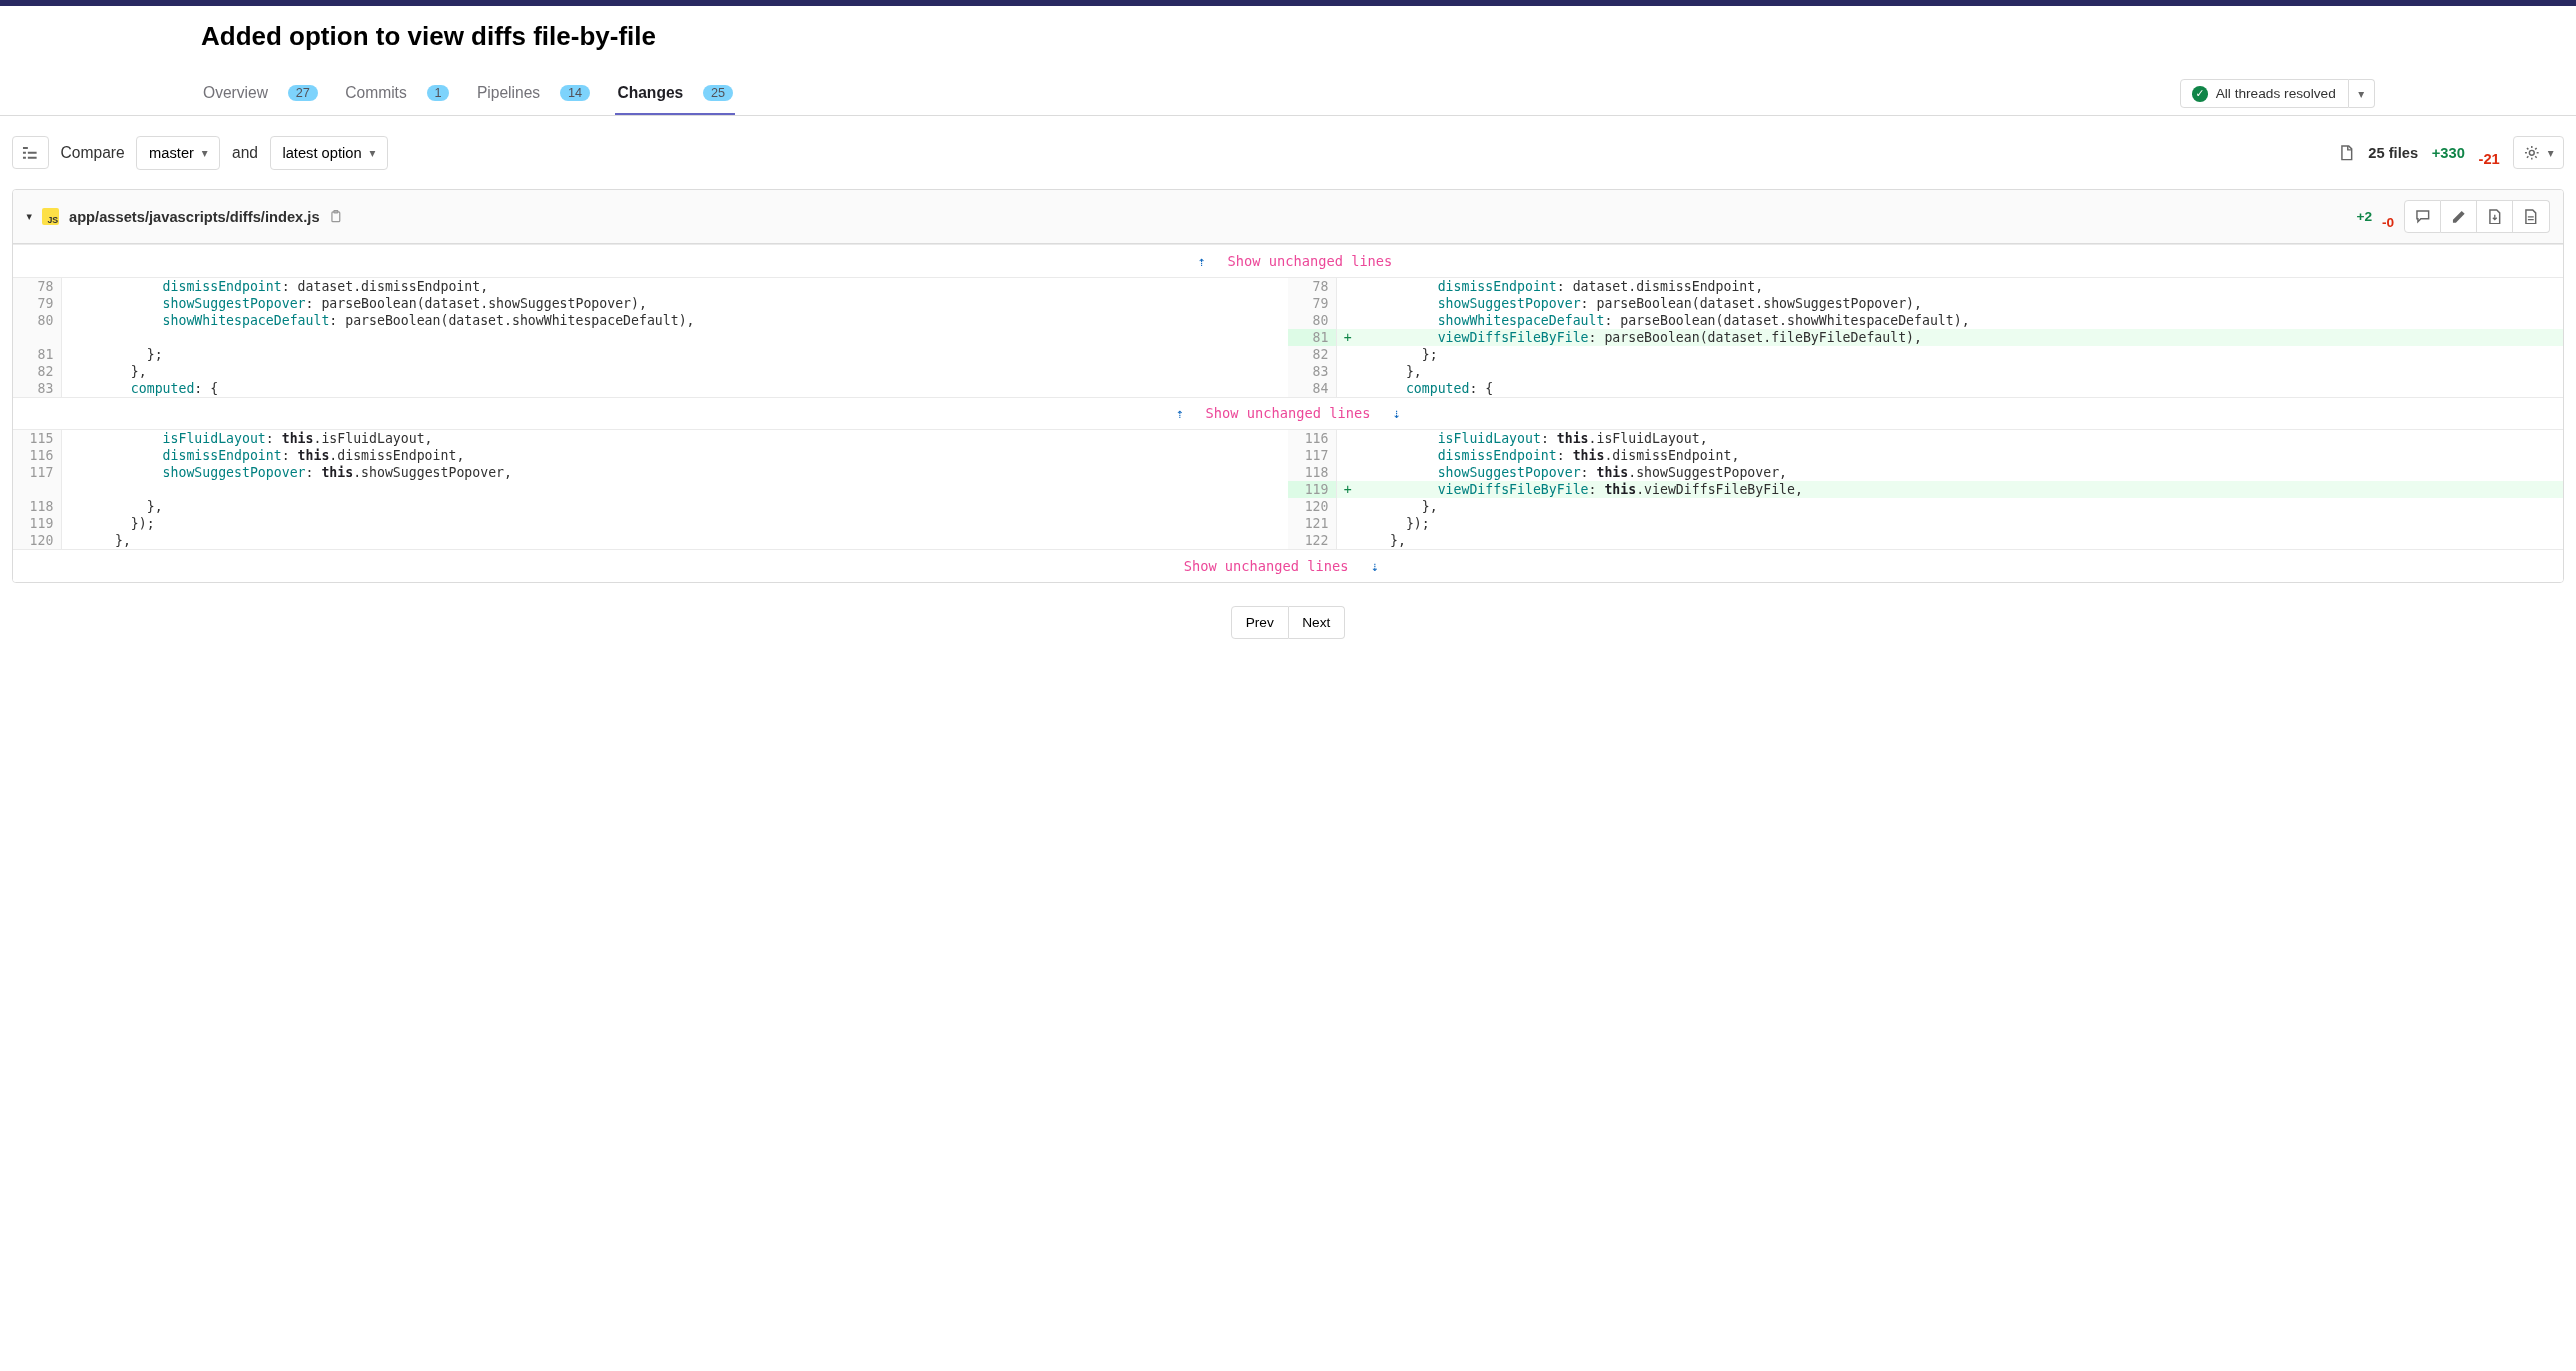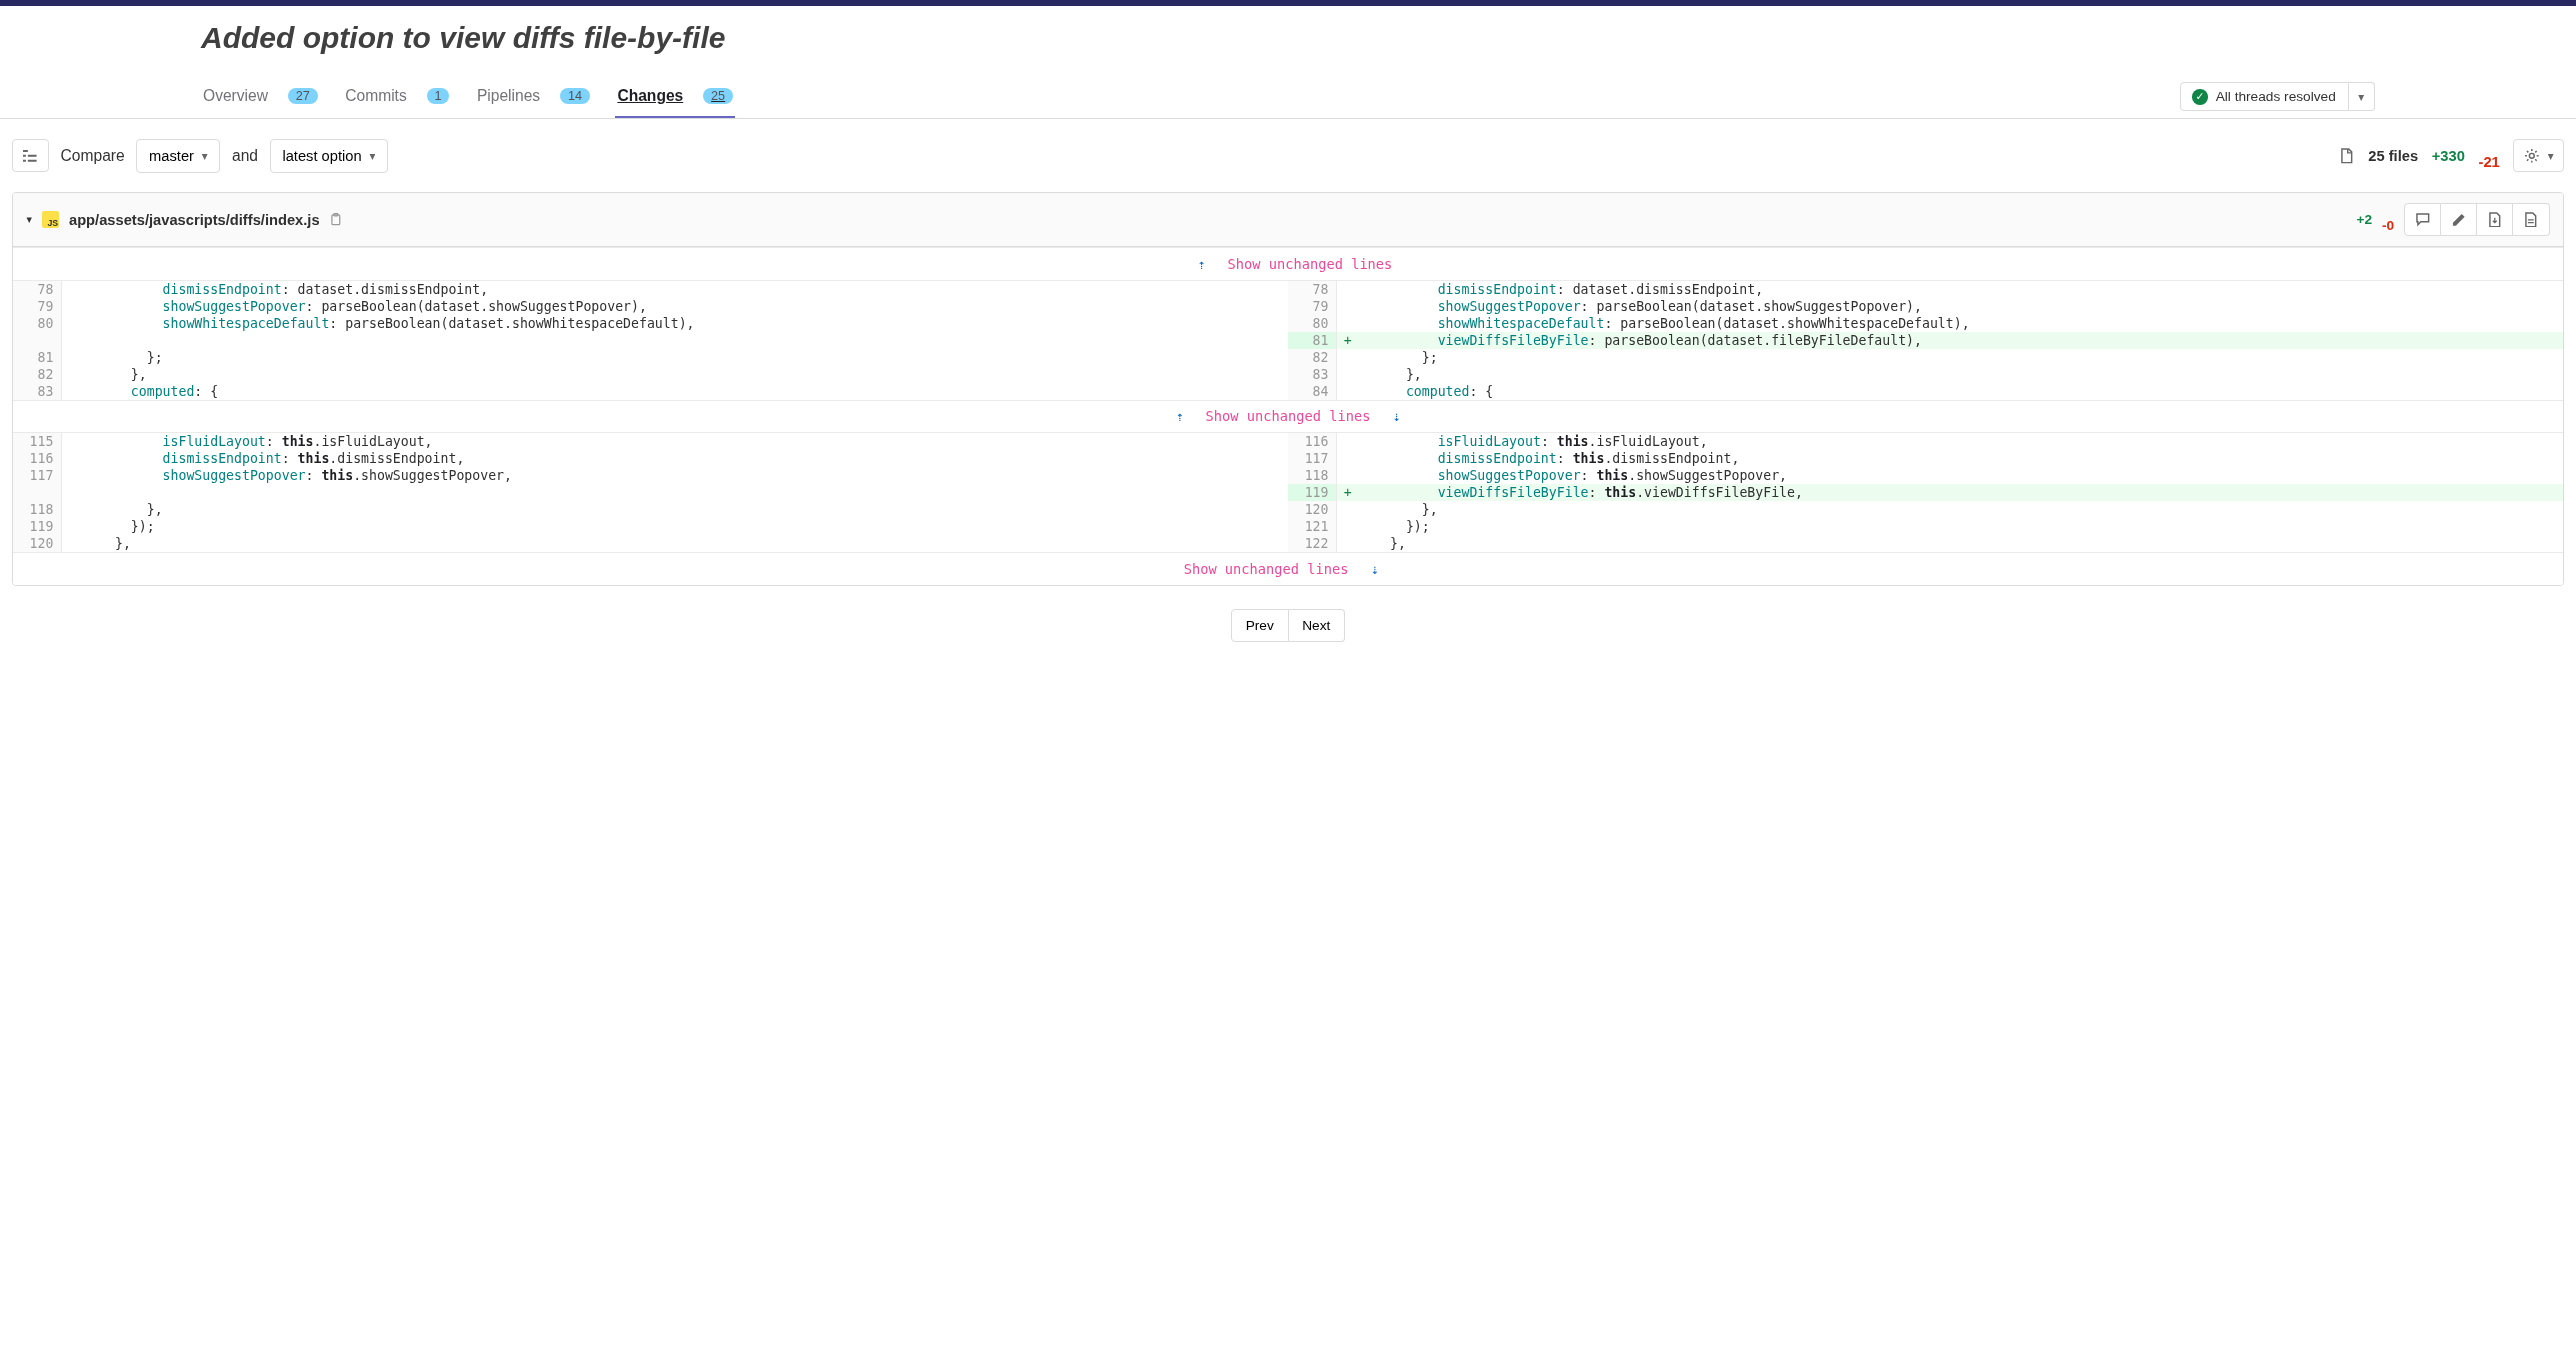--- a/index.html
+++ b/index.html
@@ -1,23 +1,23 @@
 <!DOCTYPE html>
 <html><head>
 <meta charset="utf-8">
 <style>
   * { box-sizing: border-box; margin: 0; padding: 0; }
   body { font-family: -apple-system, BlinkMacSystemFont, "Segoe UI", Helvetica, Arial, sans-serif; color: #303030; background: #fff; font-size: 13.7px; }
   .topbar { height: 5.9px; background: #292961; }
   .header { padding: 15.6px 0 0 0; border-bottom: 1px solid #dbdbdb; }
-  .title { font-size: 30px; font-weight: 700; margin: 0 0 19.6px 201px; color: #404040; font-style: italic; }
+  .title { font-size: 26px; font-weight: 700; margin: 0 0 19.6px 201px; color: #000000; }
   .tabs-row { display: flex; align-items: center; justify-content: space-between; padding: 0 201px; }
   .tabs { display: flex; gap: 23.5px; }
   .tab { display: flex; align-items: center; gap: 20px; padding: 11.7px 2px; border-bottom: 2px solid transparent; cursor: pointer; color: #737278; font-size: 15.6px; }
-  .tab.active { color: #1f1e24; font-weight: 700; border-bottom-color: #6666c4; text-decoration: underline; }
+  .tab.active { color: #1f1e24; font-weight: 700; border-bottom-color: #6666c4; }
   .badge { background: #7dd3fc; color: #535158; border-radius: 9.8px; padding: 1px 7.8px; font-size: 12.7px; font-weight: 400; }
   .resolved-wrap { display: flex; align-items: center; }
   .resolved { display: flex; align-items: center; gap: 7.8px; border: 1px solid #dbdbdb; border-radius: 3.9px 0 0 3.9px; padding: 5.9px 11.7px; font-size: 13.7px; color: #333; }
   .resolved-toggle { border: 1px solid #dbdbdb; border-left: none; border-radius: 0 3.9px 3.9px 0; padding: 5.9px 9.8px; cursor: pointer; }
   .check-circle { width: 15.6px; height: 15.6px; background: #108548; border-radius: 50%; display: inline-flex; align-items: center; justify-content: center; color: #fff; font-size: 10.8px; }
   .toolbar { display: flex; align-items: center; justify-content: space-between; padding: 19.6px 11.7px 19.6px 11.7px; }
   .toolbar-left { display: flex; align-items: center; gap: 11.7px; }
   .icon-btn { border: 1px solid #dbdbdb; border-radius: 3.9px; padding: 7.8px 9.8px; background: #fff; cursor: pointer; display: inline-flex; align-items: center; justify-content: center; }
   .select-btn { border: 1px solid #dbdbdb; border-radius: 3.9px; padding: 7.8px 11.7px; background: #fff; cursor: pointer; display: inline-flex; align-items: center; gap: 7.8px; font-size: 14.7px; }
   .toolbar-text { font-size: 15.6px; color: #333; }

